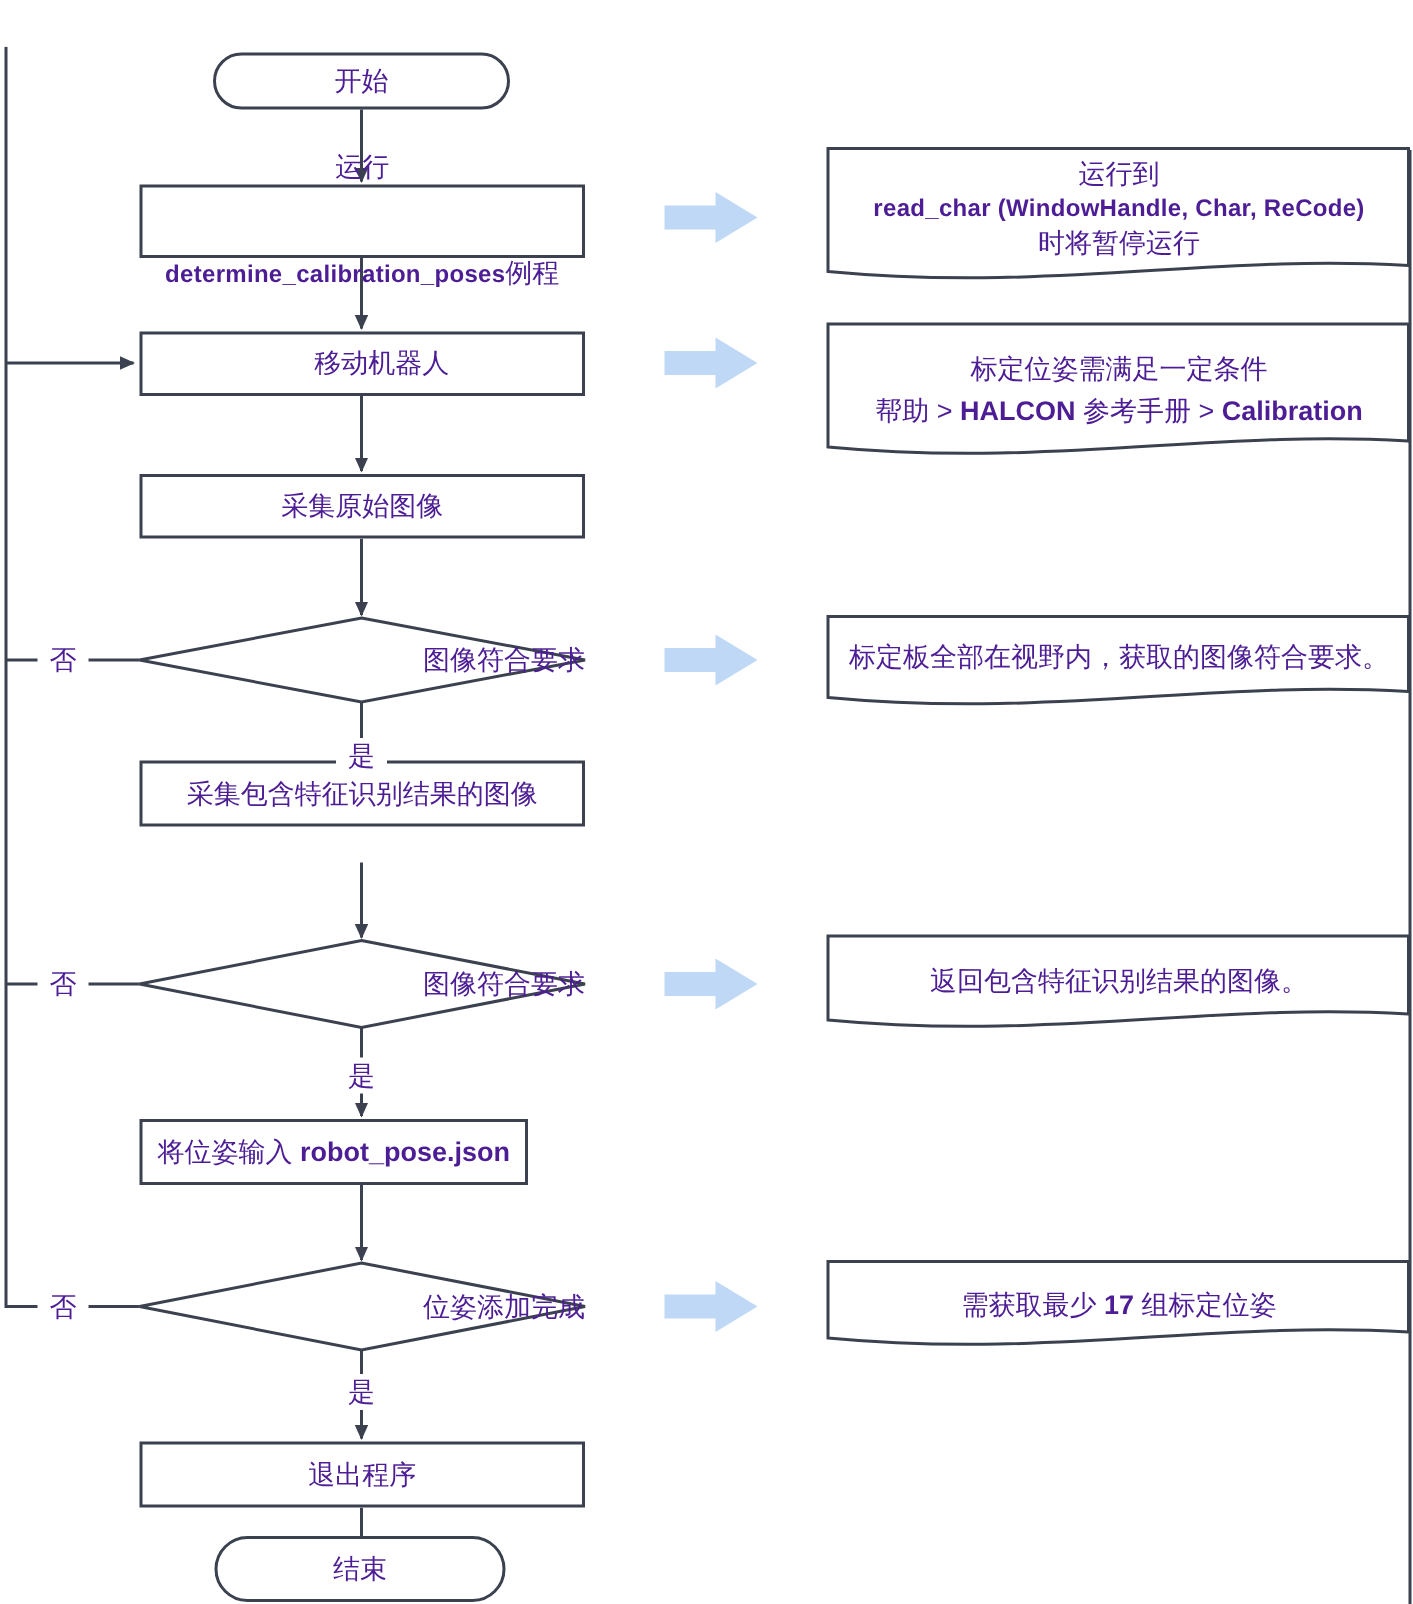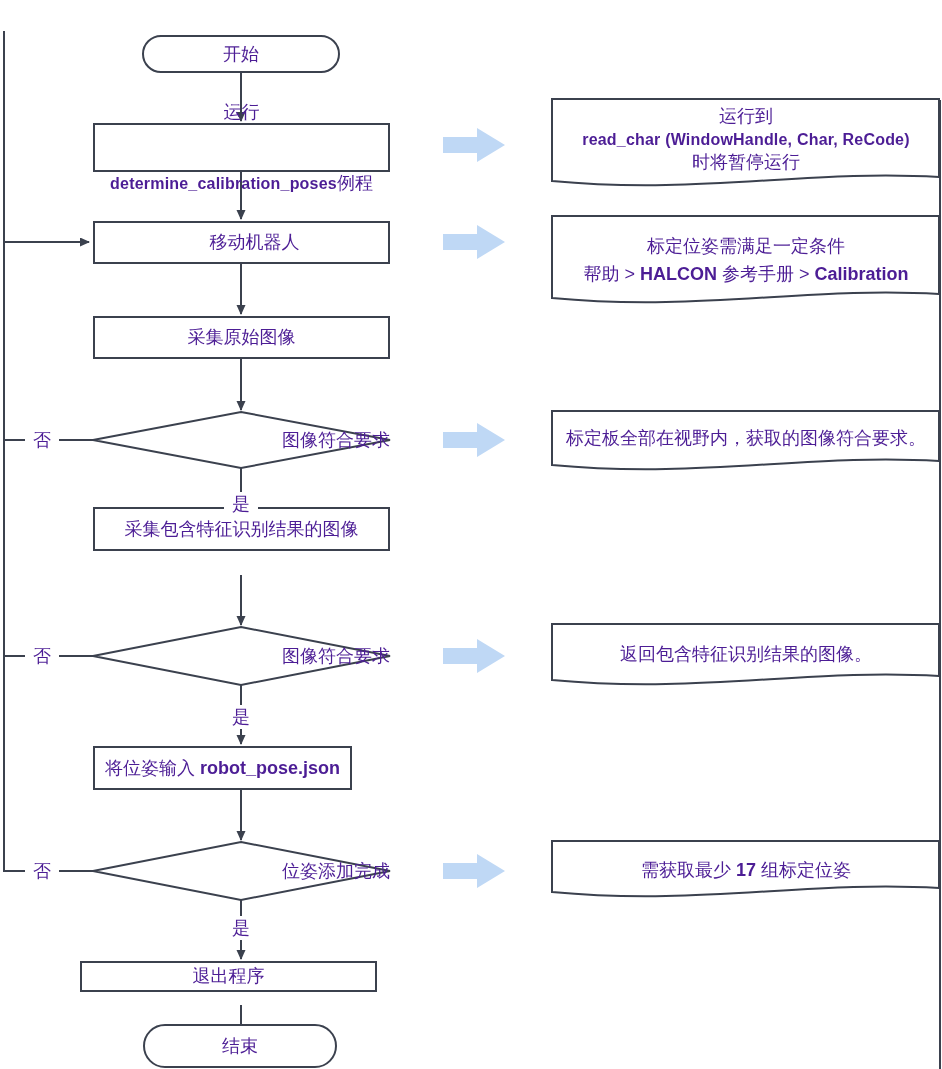--- a/index.html
+++ b/index.html
@@ -115,21 +115,21 @@
   </div>
 
   <div class="node" style="left:93px;top:715px;width:259px;height:44px;">
     <span><span>将位姿输入 </span><span class="b">robot_pose.json</span></span>
   </div>
 
   <div class="dlabel" style="left:93px;top:826px;width:297px;height:28px;">
     <span>位姿添加完成</span>
   </div>
 
-  <div class="node" style="left:80px;top:930px;width:297px;height:31px;">
+  <div class="node" style="left:93px;top:930px;width:297px;height:44px;">
     <span>退出程序</span>
   </div>
 
   <div class="node terminator" style="left:143px;top:993px;width:194px;height:44px;">
     <span>结束</span>
   </div>
 
   <span class="edge-label" style="left:42px;top:409px;">否</span>
   <span class="edge-label" style="left:42px;top:625px;">否</span>
   <span class="edge-label" style="left:42px;top:840px;">否</span>

